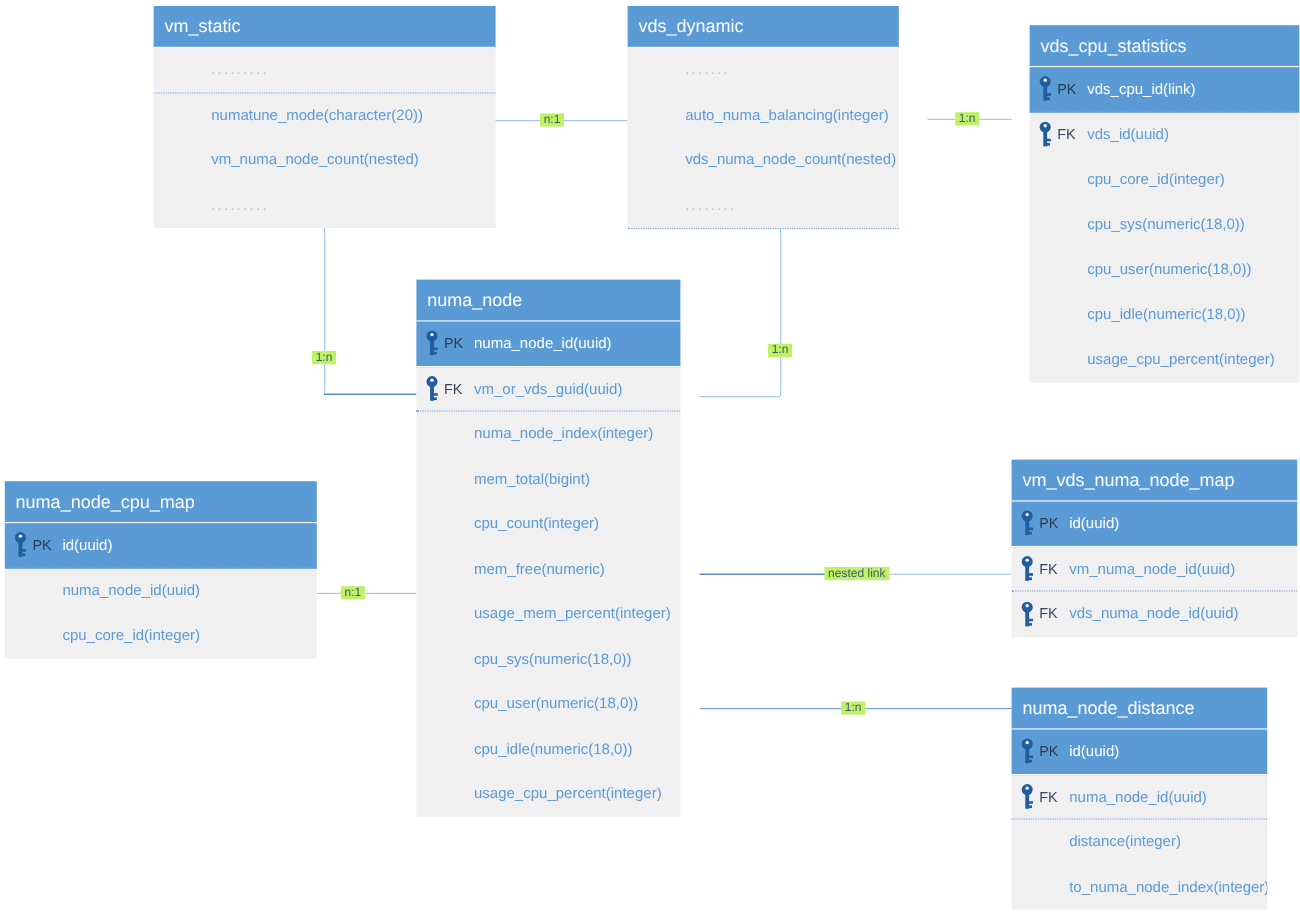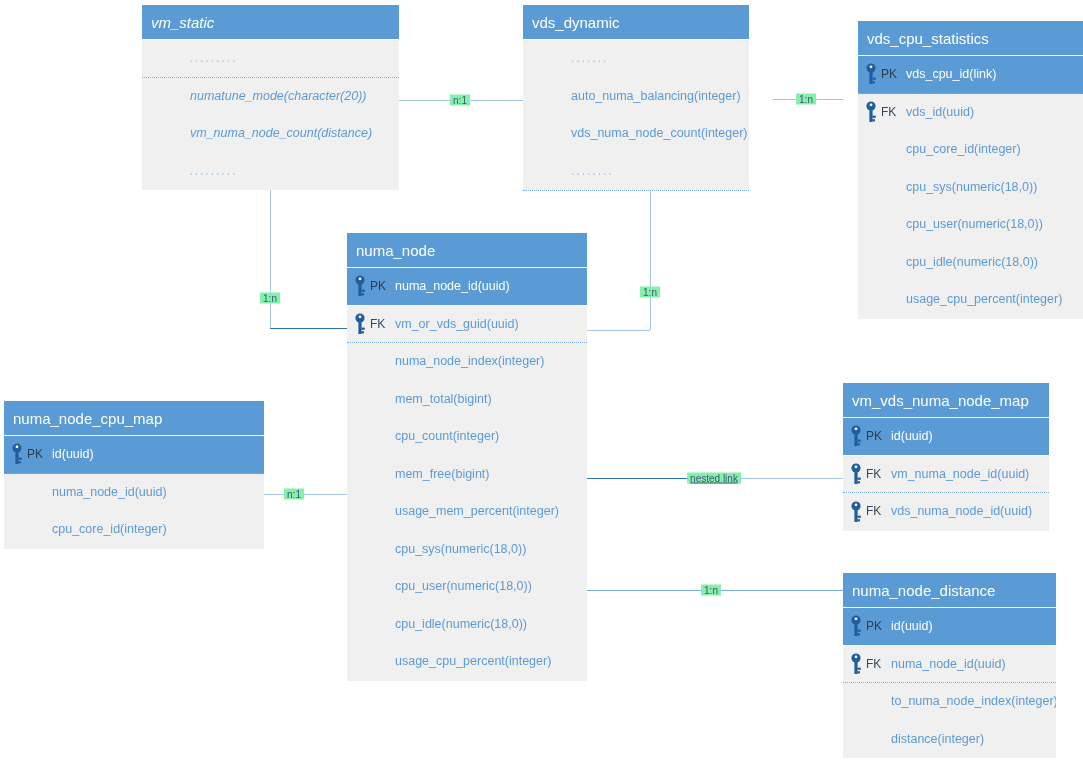--- a/index.html
+++ b/index.html
@@ -38,21 +38,21 @@
     position:absolute; left:7px; top:50%; transform:translateY(-50%);
     width:13px; height:22px; line-height:0;
   }
   
   .line { position:absolute; }
   .line.light  { background:var(--line-light); }
   .line.medium { background:var(--line-medium); }
   .line.dark   { background:var(--line-dark); }
   .conn-label {
     position:absolute; transform:translate(-50%,-50%);
-    background:#86efac; padding:0 3px; font-size:10px;
+    background:#bef264; padding:0 3px; font-size:10px;
     color:var(--label-text); white-space:nowrap;
   }
 </style>
 </head>
 <body>
 
 <div class="stage" style="--canvas-bg: #ffffff; --header-bg: #5b9bd5; --header-text: #ffffff; --pk-row-bg: #5b9bd5; --pk-text: #ffffff; --body-bg: #f0f0f0; --field-text: #5b9bd5; --ellipsis: #9dc3e6; --key-label: #37485c; --key-label-on-blue: #2c3e50; --dotted: #7fafdf; --line-light: #a6c6e8; --line-medium: #7aa6d8; --line-dark: #2e74b5; --label-text: #3d5976;">
   <div>
       <div class="line light" style="left: 397px; top: 100px; width: 126px; height: 1px;"></div>
       <span class="conn-label" style="left: 460px; top: 100px;">n:1</span>
@@ -61,53 +61,53 @@
       <div class="line light" style="left: 270px; top: 190px; width: 1px; height: 138px;"></div>
       <div class="line dark" style="left: 270px; top: 328px; width: 77px; height: 1px;"></div>
       <span class="conn-label" style="left: 270px; top: 298px;">1:n</span>
       <div class="line light" style="left: 650px; top: 191px; width: 1px; height: 139px;"></div>
       <div class="line light" style="left: 583px; top: 330px; width: 67px; height: 1px;"></div>
       <span class="conn-label" style="left: 650px; top: 292px;">1:n</span>
       <div class="line light" style="left: 242px; top: 494px; width: 105px; height: 1px;"></div>
       <span class="conn-label" style="left: 294px; top: 494px;">n:1</span>
       <div class="line dark" style="left: 583px; top: 478px; width: 157px; height: 1px;"></div>
       <div class="line light" style="left: 740px; top: 478px; width: 103px; height: 1px;"></div>
-      <span class="conn-label" style="left: 714px; top: 478px; text-decoration: underline;">nested link</span>
+      <span class="conn-label" style="left: 714px; top: 478px;">nested link</span>
       <div class="line medium" style="left: 583px; top: 590px; width: 260px; height: 1px;"></div>
       <span class="conn-label" style="left: 711px; top: 590px;">1:n</span>
     </div>
   <div>
-      <div class="ertable" style="left: 142px; top: 5px; width: 257px; font-style: italic;">
+      <div class="ertable" style="left: 128px; top: 5px; width: 285px;">
         <div class="thead"><span>vm_static</span></div>
         <div class="tbody">
           <div class="row ellipsis sep-dotted">
             <span class="txt">.........</span>
           </div>
           <div class="row field">
             <span class="txt">numatune_mode(character(20))</span>
           </div>
           <div class="row field">
-            <span class="txt">vm_numa_node_count(distance)</span>
+            <span class="txt">vm_numa_node_count(nested)</span>
           </div>
           <div class="row ellipsis">
             <span class="txt">.........</span>
           </div>
         </div>
       </div>
       <div class="ertable dotted-bottom" style="left: 523px; top: 5px; width: 226px;">
         <div class="thead"><span>vds_dynamic</span></div>
         <div class="tbody">
           <div class="row ellipsis">
             <span class="txt">.......</span>
           </div>
           <div class="row field">
             <span class="txt">auto_numa_balancing(integer)</span>
           </div>
           <div class="row field">
-            <span class="txt">vds_numa_node_count(integer)</span>
+            <span class="txt">vds_numa_node_count(nested)</span>
           </div>
           <div class="row ellipsis">
             <span class="txt">........</span>
           </div>
         </div>
       </div>
       <div class="ertable" style="left: 858px; top: 5px; width: 238px; margin-top: 16px;">
         <div class="thead"><span>vds_cpu_statistics</span></div>
         <div class="tbody">
           <div class="row pk sep-dotted">
@@ -142,21 +142,21 @@
             <span class="txt">cpu_user(numeric(18,0))</span>
           </div>
           <div class="row field">
             <span class="txt">cpu_idle(numeric(18,0))</span>
           </div>
           <div class="row field">
             <span class="txt">usage_cpu_percent(integer)</span>
           </div>
         </div>
       </div>
-      <div class="ertable" style="left: 347px; top: 233px; width: 240px; border-radius: 26px;">
+      <div class="ertable" style="left: 347px; top: 233px; width: 220px; border-radius: 26px;">
         <div class="thead"><span>numa_node</span></div>
         <div class="tbody">
           <div class="row pk sep-white">
             <span class="keyicon"><svg width="13" height="22" viewBox="0 0 13 22">
                 <circle cx="6" cy="5" r="4.6" fill="#205e9e"></circle>
                 <circle cx="6" cy="3.8" r="1.4" fill="#ffffff"></circle>
                 <rect x="4.4" y="8.5" width="3.2" height="12.5" fill="#205e9e"></rect>
                 <rect x="7.4" y="14.6" width="3.4" height="2.2" fill="#205e9e"></rect>
                 <rect x="7.4" y="18.2" width="2.6" height="2.2" fill="#205e9e"></rect>
               </svg></span>
@@ -177,21 +177,21 @@
           <div class="row field">
             <span class="txt">numa_node_index(integer)</span>
           </div>
           <div class="row field">
             <span class="txt">mem_total(bigint)</span>
           </div>
           <div class="row field">
             <span class="txt">cpu_count(integer)</span>
           </div>
           <div class="row field">
-            <span class="txt">mem_free(bigint)</span>
+            <span class="txt">mem_free(numeric)</span>
           </div>
           <div class="row field">
             <span class="txt">usage_mem_percent(integer)</span>
           </div>
           <div class="row field">
             <span class="txt">cpu_sys(numeric(18,0))</span>
           </div>
           <div class="row field">
             <span class="txt">cpu_user(numeric(18,0))</span>
           </div>
@@ -218,21 +218,21 @@
             <span class="txt">id(uuid)</span>
           </div>
           <div class="row field">
             <span class="txt">numa_node_id(uuid)</span>
           </div>
           <div class="row field">
             <span class="txt">cpu_core_id(integer)</span>
           </div>
         </div>
       </div>
-      <div class="ertable" style="left: 843px; top: 383px; width: 206px;">
+      <div class="ertable" style="left: 843px; top: 383px; width: 238px;">
         <div class="thead"><span>vm_vds_numa_node_map</span></div>
         <div class="tbody">
           <div class="row pk sep-white">
             <span class="keyicon"><svg width="13" height="22" viewBox="0 0 13 22">
                 <circle cx="6" cy="5" r="4.6" fill="#205e9e"></circle>
                 <circle cx="6" cy="3.8" r="1.4" fill="#ffffff"></circle>
                 <rect x="4.4" y="8.5" width="3.2" height="12.5" fill="#205e9e"></rect>
                 <rect x="7.4" y="14.6" width="3.4" height="2.2" fill="#205e9e"></rect>
                 <rect x="7.4" y="18.2" width="2.6" height="2.2" fill="#205e9e"></rect>
               </svg></span>
@@ -282,21 +282,21 @@
                 <circle cx="6" cy="5" r="4.6" fill="#205e9e"></circle>
                 <circle cx="6" cy="3.8" r="1.4" fill="#ffffff"></circle>
                 <rect x="4.4" y="8.5" width="3.2" height="12.5" fill="#205e9e"></rect>
                 <rect x="7.4" y="14.6" width="3.4" height="2.2" fill="#205e9e"></rect>
                 <rect x="7.4" y="18.2" width="2.6" height="2.2" fill="#205e9e"></rect>
               </svg></span>
             <span class="keylabel">FK</span>
             <span class="txt">numa_node_id(uuid)</span>
           </div>
           <div class="row field">
+            <span class="txt">distance(integer)</span>
+          </div>
+          <div class="row field">
             <span class="txt">to_numa_node_index(integer)</span>
-          </div>
-          <div class="row field">
-            <span class="txt">distance(integer)</span>
           </div>
         </div>
       </div>
     </div>
 </div>
 
 </body></html>

